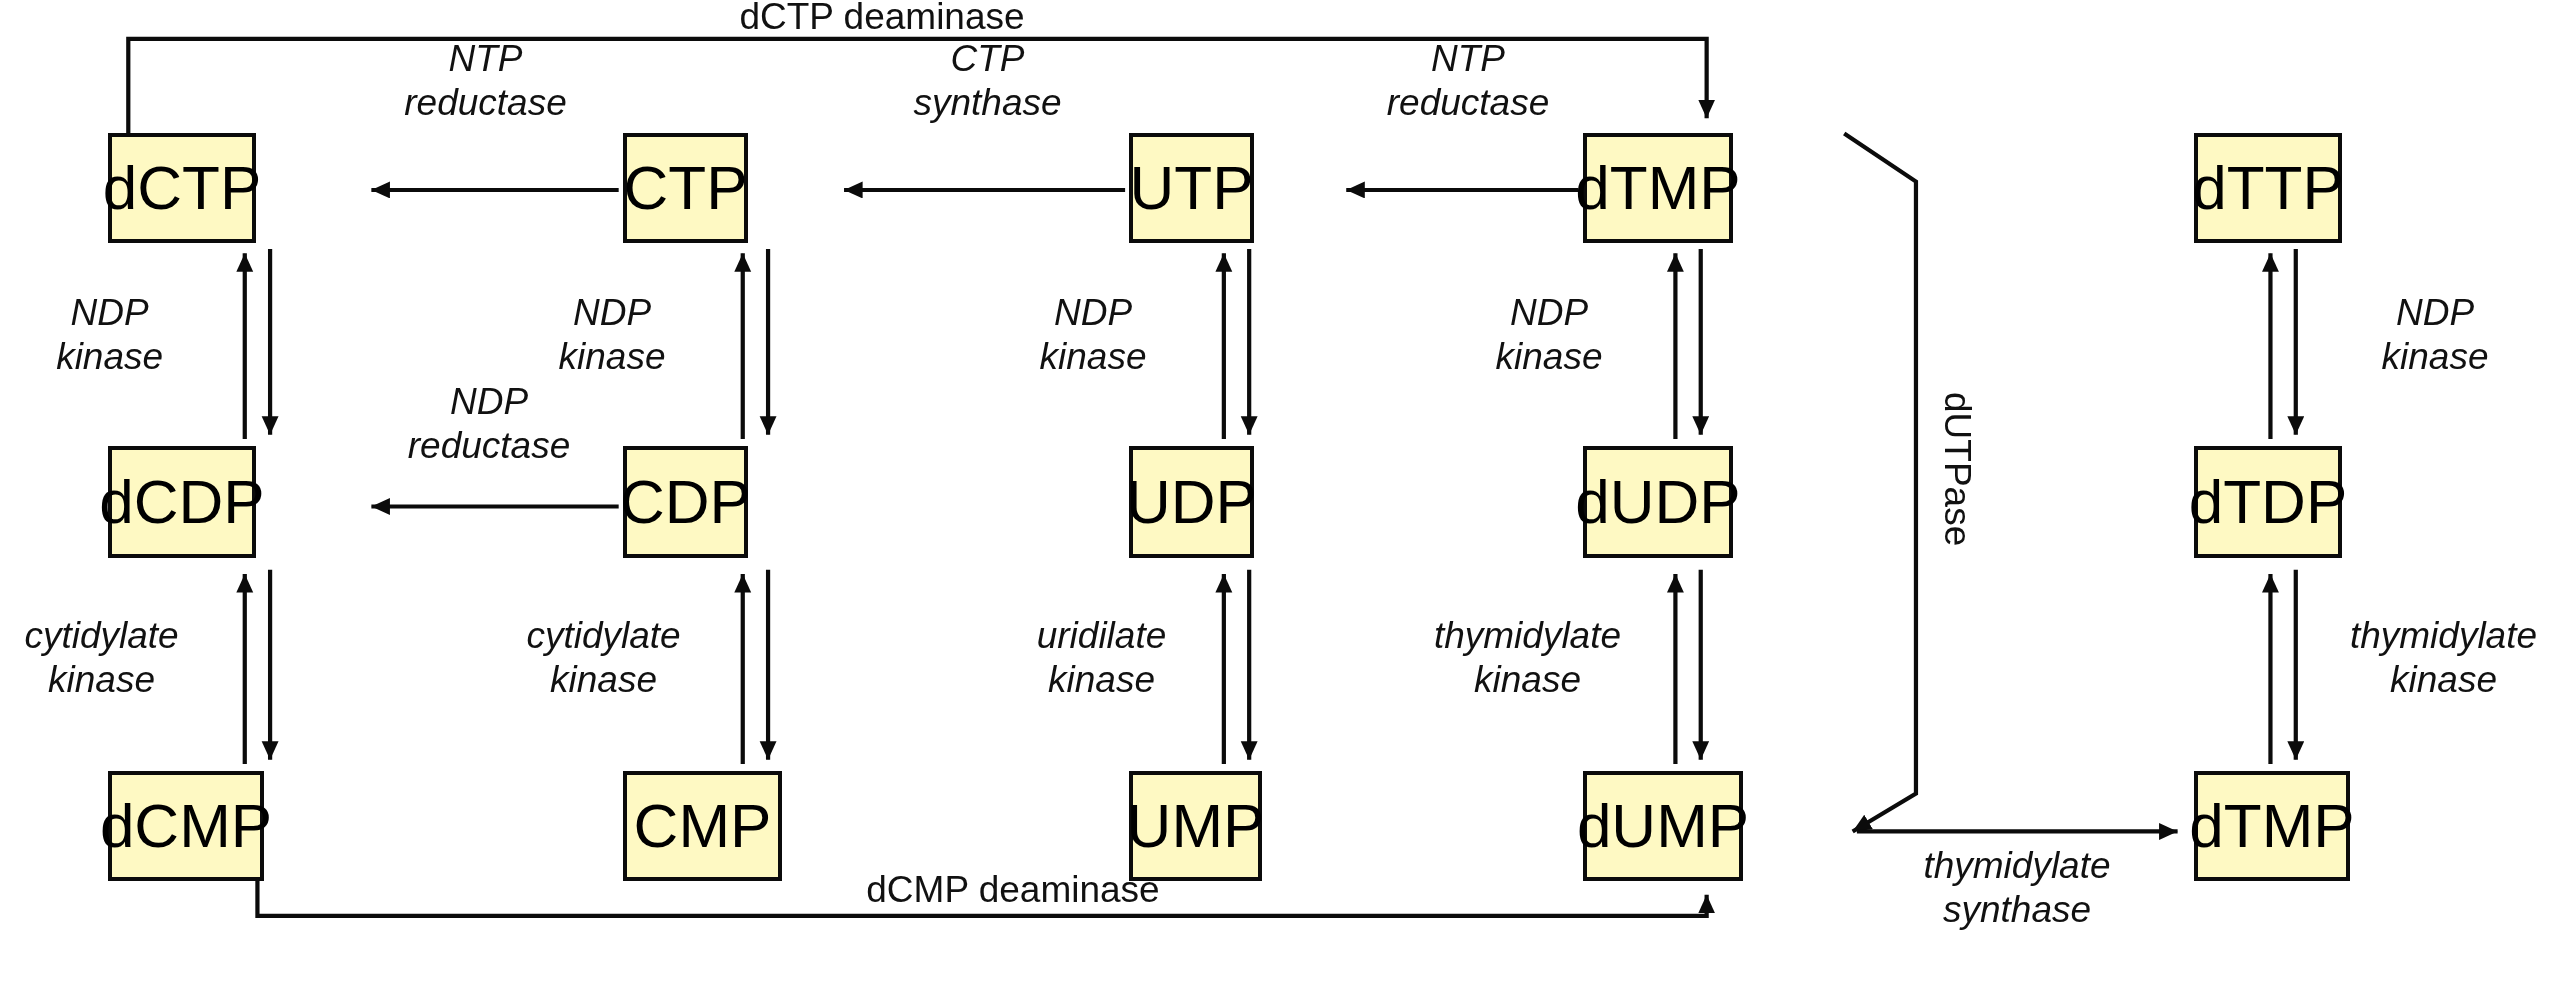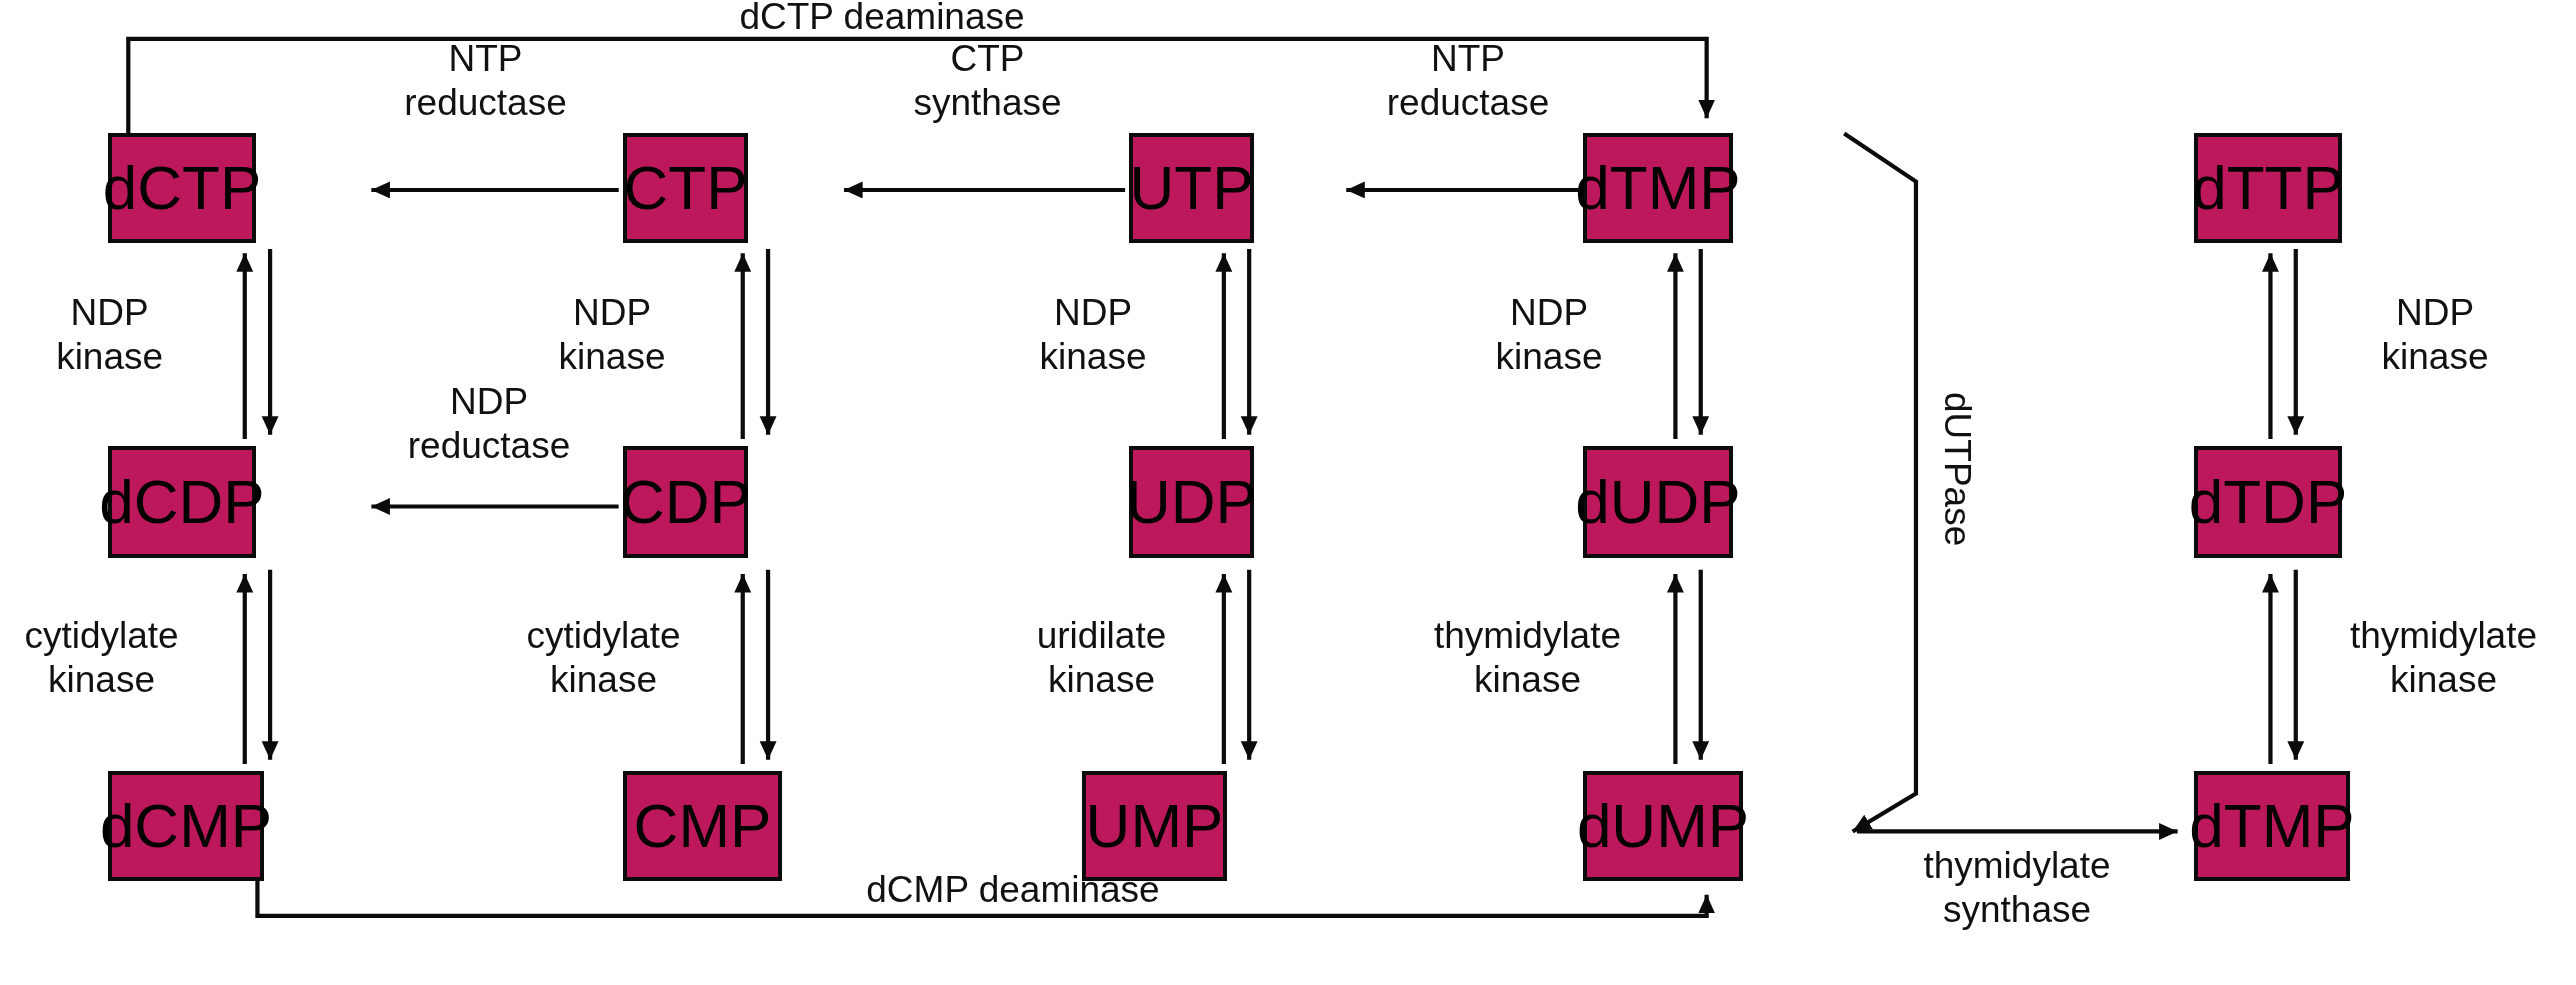--- a/index.html
+++ b/index.html
@@ -1,29 +1,29 @@
 <!DOCTYPE html>
 <html style="font-size:13.5px"><head>
 <meta charset="utf-8">
 <style>
   html,body{margin:0;padding:0;background:#ffffff;}
   body{width:2576px;height:986px;position:relative;overflow:hidden;
        font-family:"Liberation Sans","DejaVu Sans",sans-serif;color:#000;}
   #stage{position:absolute;left:0;top:0;width:2576px;height:986px;}
   svg.layer{position:absolute;left:0;top:0;width:2576px;height:986px;pointer-events:none;}
 
-  .node{position:absolute;box-sizing:border-box;border:4.2px solid #0b0b0b;background:#be185d;
+  .node{position:absolute;box-sizing:border-box;border:4.2px solid #0b0b0b;background:#fef9c3;
         display:flex;align-items:center;justify-content:center;}
   .node span{font-size:62px;line-height:1;letter-spacing:0px;white-space:nowrap;
              font-family:"Liberation Sans","DejaVu Sans",sans-serif;}
 
   .lbl{position:absolute;font-size:37px;line-height:44px;white-space:nowrap;color:#111;}
   .lbl.c{text-align:center;}
   .lbl2{position:absolute;font-size:37px;line-height:44px;color:#111;text-align:center;}
-  .lbl2 div{white-space:nowrap;}
+  .lbl2 div{white-space:nowrap;font-style:italic;}
   .vlbl{position:absolute;font-size:37px;line-height:44px;white-space:nowrap;color:#111;
         transform-origin:0 0;}
 </style>
 </head>
 <body>
 
 <div id="stage">
 
   <svg class="layer" viewBox="0 0 3052 1168" xmlns="http://www.w3.org/2000/svg">
     <defs>
@@ -115,21 +115,21 @@
   <div class="node" style="left:2194px;top:446px;width:148px;height:112px;">
     <span>dTDP</span>
     </div>
 
   <div class="node" style="left:108px;top:771px;width:156px;height:110px;text-align:center;">
     <span>dCMP</span>
     </div>
   <div class="node" style="left:623px;top:771px;width:159px;height:110px;">
     <span>CMP</span>
     </div>
-  <div class="node" style="left:1082px;top:771px;width:145px;height:110px;text-align:right;">
+  <div class="node" style="left:1129px;top:771px;width:133px;height:110px;text-align:right;">
     <span>UMP</span>
     </div>
   <div class="node" style="left:1583px;top:771px;width:160px;height:110px;">
     <span>dUMP</span>
     </div>
   <div class="node" style="left:2194px;top:771px;width:156px;height:110px;">
     <span>dTMP</span>
     </div>
 
   <div class="lbl c" style="left:713px;top:-5px;width:338px;">dCTP deaminase</div>

